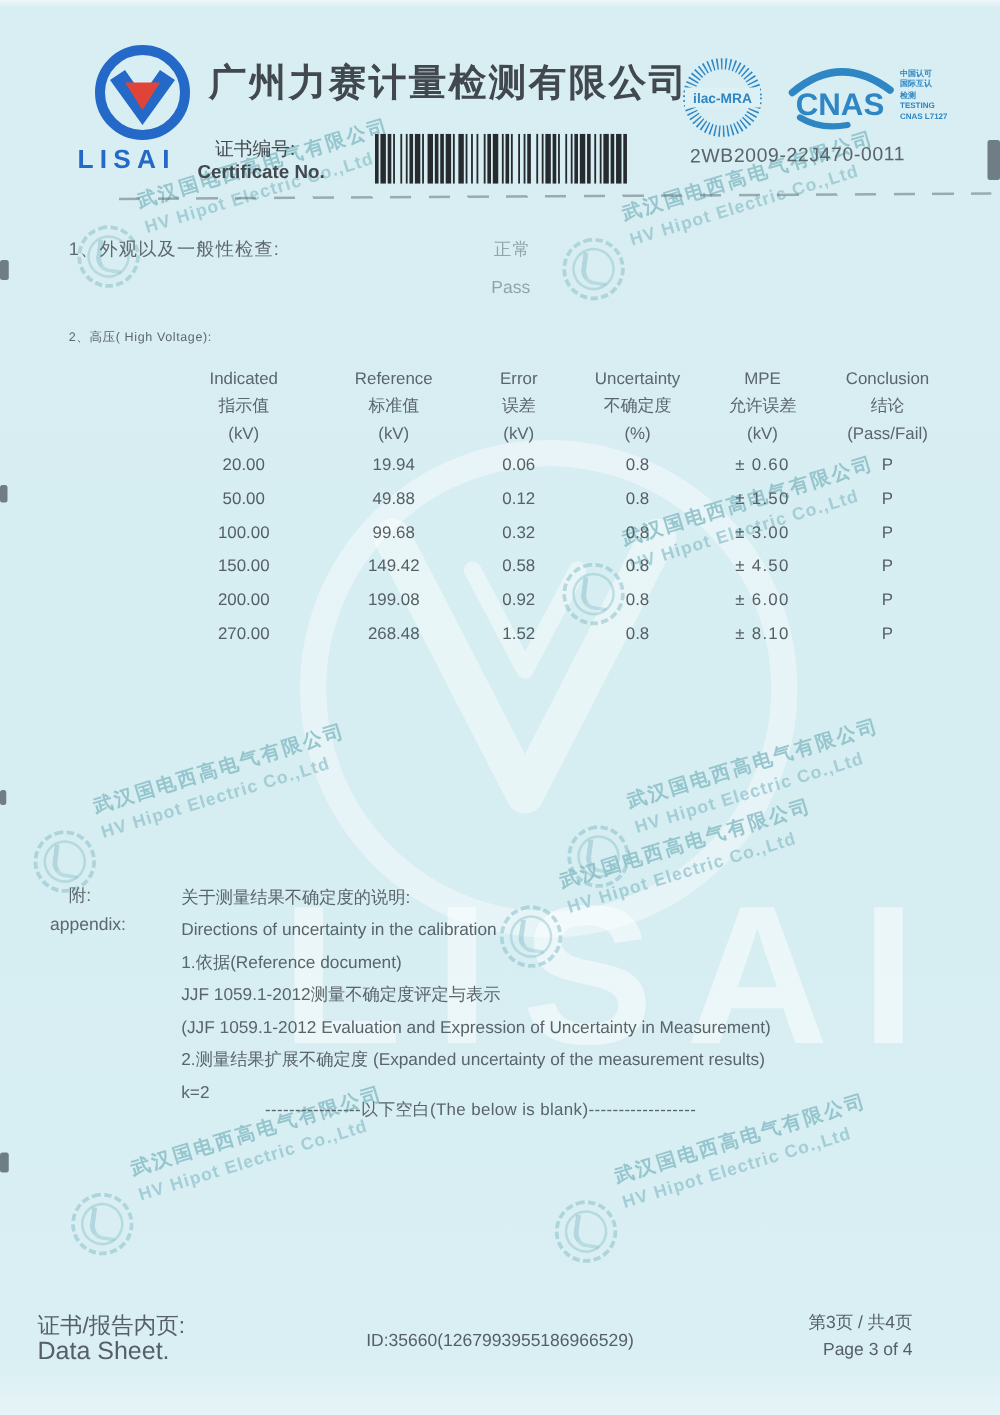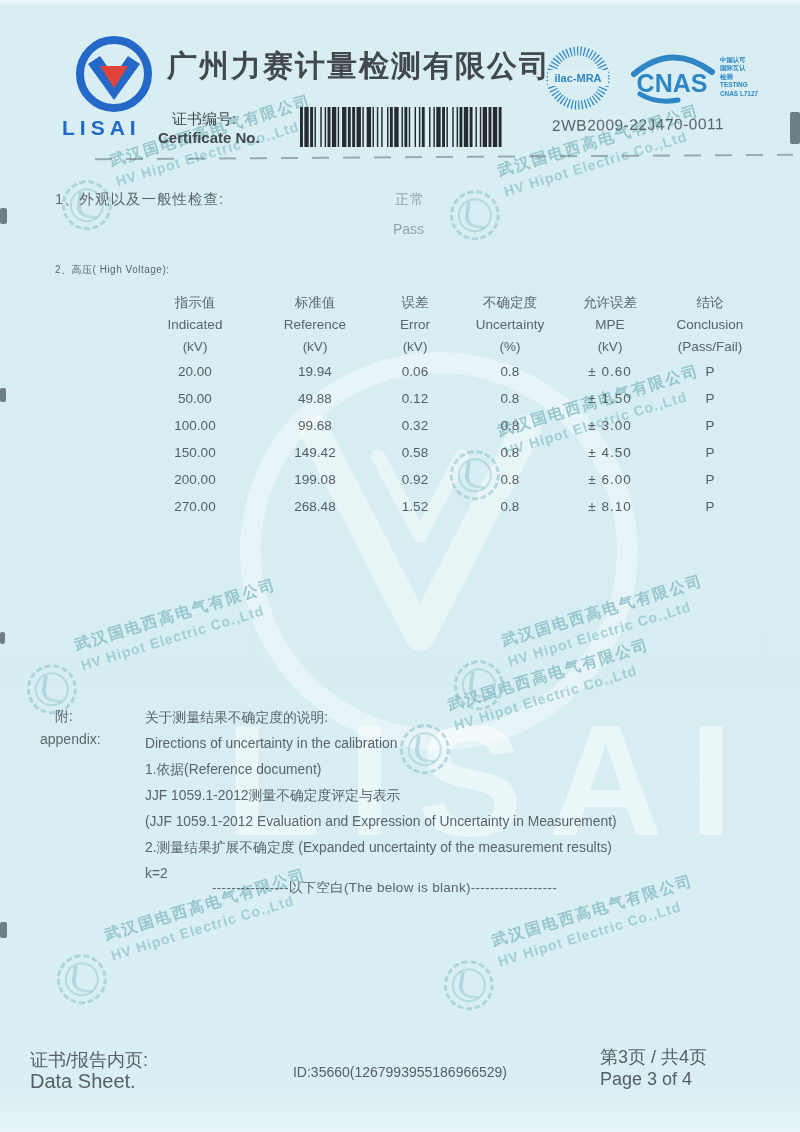--- a/index.html
+++ b/index.html
@@ -40,21 +40,21 @@
   
   .ap-cn{left:55px;top:708px;font-size:14px;color:#5d676e;}
   .ap-en{left:40px;top:731px;font-size:14px;color:#5d676e;}
   .ap-lines{left:145px;top:705px;width:520px;}
   .apline{font-size:13.8px;color:#59646b;line-height:26px;white-space:nowrap;}
   .blanknote{left:212px;top:879px;font-size:13.5px;color:#59646b;letter-spacing:.3px;}
   
   .f-left-cn{left:30px;top:1048px;font-size:18px;color:#565f66;}
   .f-left-en{left:30px;top:1070px;font-size:20px;color:#565f66;}
   .f-id{left:280px;top:1064px;width:240px;text-align:center;font-size:14px;color:#565f66;}
-  .f-page{left:600px;top:1046px;width:130px;font-size:18px;color:#565f66;line-height:22px;}
+  .f-page{left:600px;top:1046px;width:130px;text-align:right;font-size:14px;color:#565f66;line-height:22px;}
   
   .wm{position:absolute;display:flex;align-items:flex-start;transform:rotate(-17deg);transform-origin:left center;pointer-events:none;}
   .gear{width:44px;height:44px;border-radius:50%;border:3px dashed rgba(140,192,202,.55);margin-top:20px;position:relative;flex:none;}
   .gear::before{content:"";position:absolute;inset:5px;border-radius:50%;border:2px solid rgba(140,192,202,.45);}
   .gear::after{content:"";position:absolute;left:12px;top:10px;width:18px;height:22px;border-left:4px solid rgba(140,192,202,.5);border-bottom:3px solid rgba(140,192,202,.4);transform:rotate(25deg);border-bottom-left-radius:12px;}
   .wmt{margin-left:10px;}
   .wmt .l1{font-size:15.5px;letter-spacing:2px;color:rgba(137,189,199,.85);font-weight:700;white-space:nowrap;}
   .wmt .l2{font-size:14px;letter-spacing:1px;color:rgba(150,198,207,.8);font-weight:700;white-space:nowrap;margin-top:2px;}
   .big-ring{left:240px;top:352px;width:356px;height:356px;border-radius:50%;border:21px solid rgba(255,255,255,.42);}
   .big-v{left:286px;top:408px;}
@@ -209,34 +209,34 @@
   <div class="abs dashline"></div>
 
   <div class="abs s1-cn">1、外观以及一般性检查:</div>
   <div class="abs s1-res-cn">正常</div>
   <div class="abs s1-res-en">Pass</div>
 
   <div class="abs s2">2、高压( High Voltage):</div>
   <div class="abs vtable">
     <div id="thead">
         <div class="trow thead">
+          <span>Indicated</span>
+          <span>Reference</span>
+          <span>Error</span>
+          <span>Uncertainty</span>
+          <span>MPE</span>
+          <span>Conclusion</span>
+        </div>
+        <div class="trow thead">
           <span>指示值</span>
           <span>标准值</span>
           <span>误差</span>
           <span>不确定度</span>
           <span>允许误差</span>
           <span>结论</span>
-        </div>
-        <div class="trow thead">
-          <span>Indicated</span>
-          <span>Reference</span>
-          <span>Error</span>
-          <span>Uncertainty</span>
-          <span>MPE</span>
-          <span>Conclusion</span>
         </div>
         <div class="trow thead">
           <span>(kV)</span>
           <span>(kV)</span>
           <span>(kV)</span>
           <span>(%)</span>
           <span>(kV)</span>
           <span>(Pass/Fail)</span>
         </div>
       </div>

